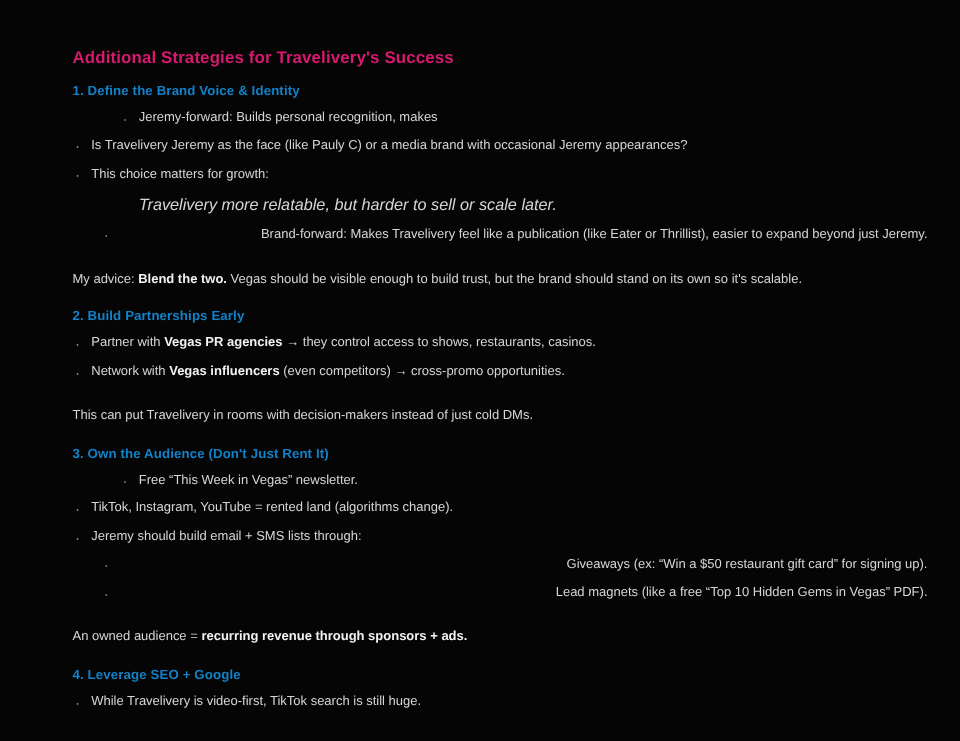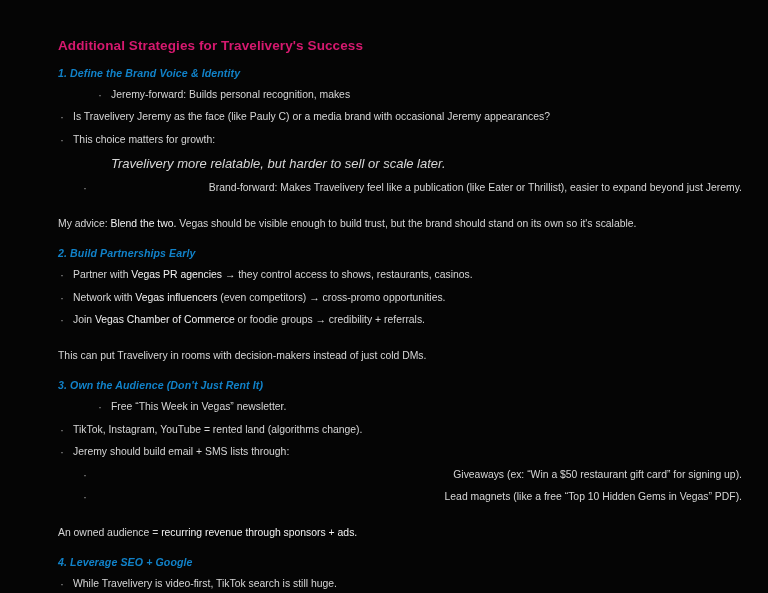--- a/index.html
+++ b/index.html
@@ -32,21 +32,20 @@
     margin: 0 0 12px 0;
     line-height: 1.25;
   }
   .section-heading {
     color: #1182c9;
     font-size: 10.6px;
     font-weight: bold;
     letter-spacing: .1px;
     margin: 0 0 7px 0;
     line-height: 1.3;
-    font-style: italic;
   }
   .block { margin: 0; }
   .spacer-lg { height: 16px; }
   .spacer-md { height: 13px; }
 
   ul.bullets {
     list-style: none;
     margin: 0;
     padding: 0;
   }
@@ -80,21 +79,21 @@
     margin: 0 0 8.5px 0;
     font-style: italic;
   }
 
   p.para {
     font-size: 10.4px;
     line-height: 1.4;
     color: #d6d6d6;
     margin: 0;
   }
-  b, strong { color: #f2f2f2; font-weight: normal; }
+  b, strong { color: #f2f2f2; font-weight: bold; }
 </style>
 </head>
 <body>
 
 <div class="page">
 
   <h1 class="doc-title">Additional Strategies for Travelivery's Success</h1>
 
   <div class="block">
     <h2 class="section-heading">1. Define the Brand Voice &amp; Identity</h2>
@@ -113,21 +112,20 @@
     <p class="para"><span>My advice: </span><b>Blend the two.</b><span> Vegas should be visible enough to build trust, but the brand should stand on its own so it's scalable.</span></p>
   </div>
 
   <div class="spacer-lg"></div>
 
   <div class="block">
     <h2 class="section-heading">2. Build Partnerships Early</h2>
     <ul class="bullets">
       <li><span>Partner with </span><b>Vegas PR agencies</b><span> → they control access to shows, restaurants, casinos.</span></li>
       <li><span>Network with </span><b>Vegas influencers</b><span> (even competitors) → cross-promo opportunities.</span></li>
-      <li><span>Join </span><b>Vegas Chamber of Commerce</b><span> or foodie groups → credibility + referrals.</span></li>
     </ul>
     <div class="spacer-md"></div>
     <p class="para">This can put Travelivery in rooms with decision-makers instead of just cold DMs.</p>
   </div>
 
   <div class="spacer-lg"></div>
 
   <div class="block">
     <h2 class="section-heading">3. Own the Audience (Don't Just Rent It)</h2>
     <ul class="bullets lvl2">

